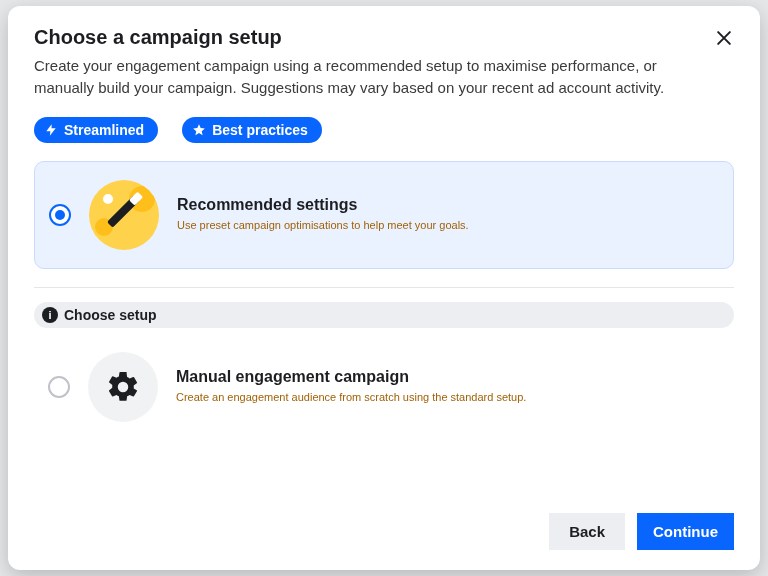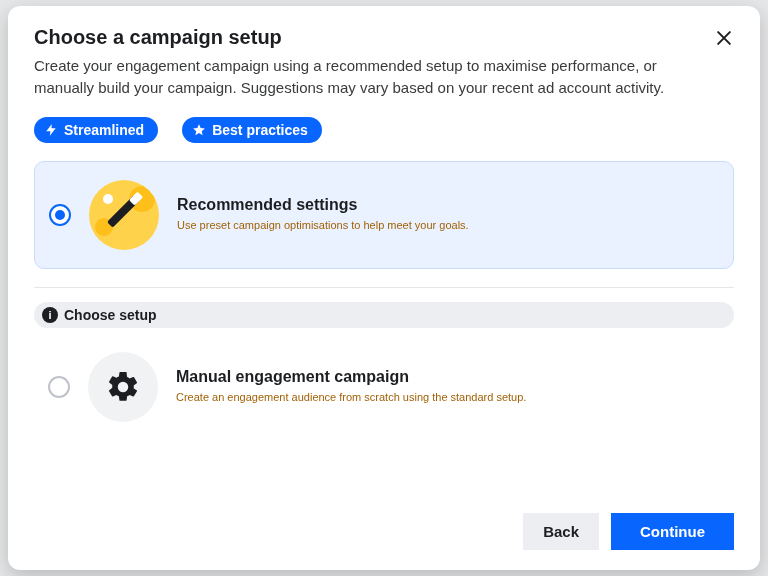--- a/index.html
+++ b/index.html
@@ -125,21 +125,21 @@
     justify-content: flex-end;
     gap: 12px;
     padding-top: 16px;
   }
   .btn {
     font-size: 15px; font-weight: 600;
     border-radius: 0; padding: 10px 20px;
     border: none; cursor: pointer;
   }
   .btn-secondary { background: #eceef1; color: #1c1e21; }
-  .btn-primary { background: #0866ff; color: #fff; padding: 10px 29px; }
+  .btn-primary { background: #0866ff; color: #fff; padding: 10px 16px; }
   .wand-bubble { position:absolute; border-radius:50%; background:#fff3; }
 </style>
 </head>
 <body>
 
 <div class="modal">
 
   <div class="modal-header">
     <div>
       <h1 class="title">Choose a campaign setup</h1>

